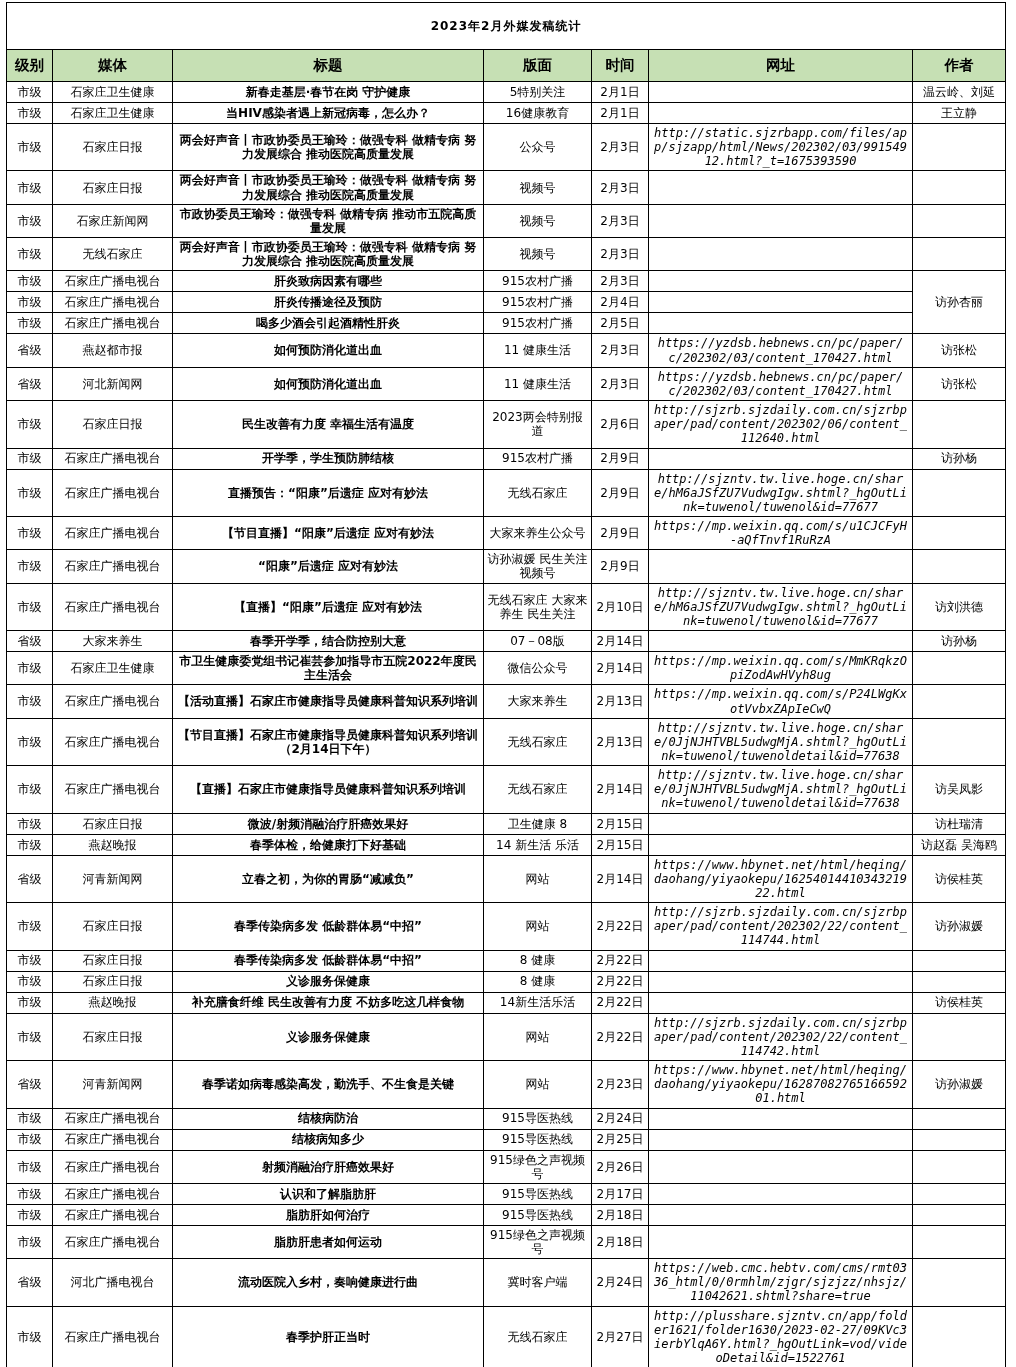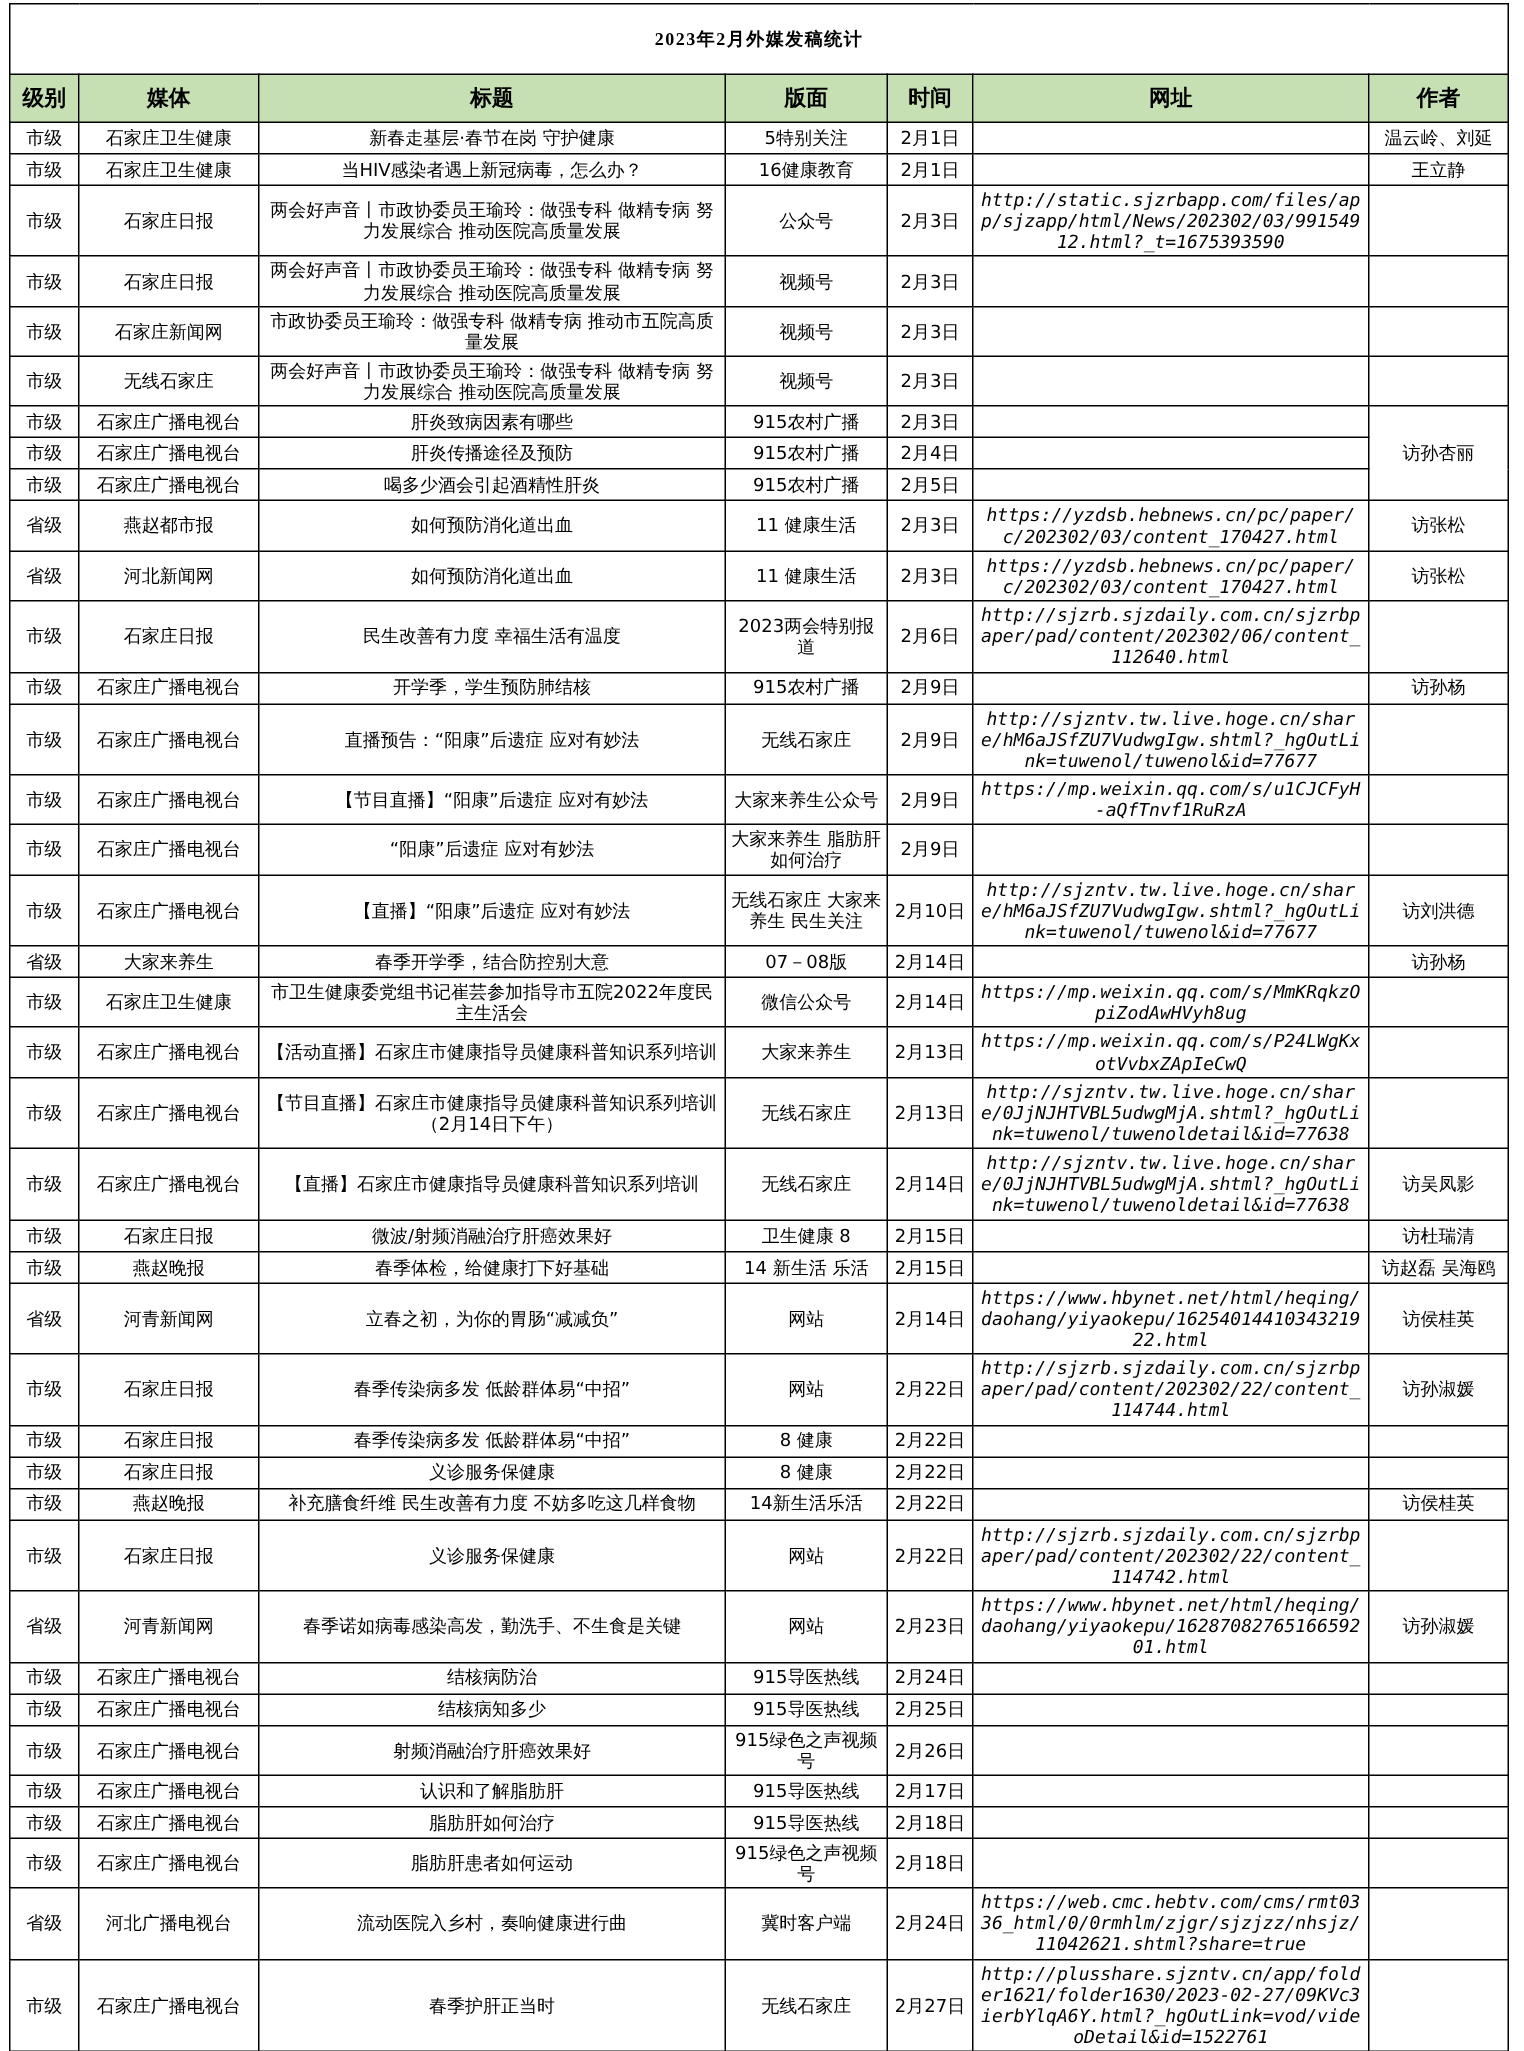--- a/index.html
+++ b/index.html
@@ -25,42 +25,41 @@
     overflow: hidden;
     word-wrap: break-word;
   }
   .title-cell {
     height: 42px;
     text-align: center;
     vertical-align: middle;
     font-size: 21px;
     font-weight: bold;
     letter-spacing: 1px;
-    font-family: Liberation Serif, serif;
   }
   th.col-header {
     background: var(--header-bg, #C6E0B4);
     font-size: 14.5px;
     font-weight: bold;
     height: 29px;
     text-align: center;
     vertical-align: middle;
     padding: 1px 2px;
     font-family: Liberation Serif, serif;
   }
   table.report td {
     font-size: 12px;
     line-height: 1.18;
     padding: 2px 3px;
     vertical-align: middle;
     text-align: center;
     min-height: 18px;
   }
   td.c-level, td.c-media, td.c-banmian, td.c-date, td.c-author { text-align: center; }
-  td.c-title { text-align: left; padding-left: 4px; }
+  td.c-title { text-align: left; padding-left: 4px; font-weight: bold; }
   td.c-url {
     font-family: "DejaVu Sans Mono", "Liberation Mono", monospace;
     font-size: 11.5px;
     word-break: break-all;
     text-align: center;
     font-style: italic;
   }
   td.left { text-align: left; }
   tr.data-row { height: 21px; }
 </style>
@@ -223,21 +222,21 @@
           <td class="c-title">【节目直播】“阳康”后遗症 应对有妙法</td>
           <td class="c-banmian">大家来养生公众号</td>
           <td class="c-date">2月9日</td>
           <td class="c-url">https://mp.weixin.qq.com/s/u1CJCFyH-aQfTnvf1RuRzA</td>
           <td class="c-author"></td>
         </tr>
         <tr class="data-row">
           <td class="c-level">市级</td>
           <td class="c-media">石家庄广播电视台</td>
           <td class="c-title">“阳康”后遗症 应对有妙法</td>
-          <td class="c-banmian">大家来养生 脂肪肝如何治疗</td>
+          <td class="c-banmian">访孙淑媛 民生关注视频号</td>
           <td class="c-date">2月9日</td>
           <td class="c-url"></td>
           <td class="c-author"></td>
         </tr>
         <tr class="data-row">
           <td class="c-level">市级</td>
           <td class="c-media">石家庄广播电视台</td>
           <td class="c-title">【直播】“阳康”后遗症 应对有妙法</td>
           <td class="c-banmian">无线石家庄  大家来养生 民生关注</td>
           <td class="c-date">2月10日</td>

